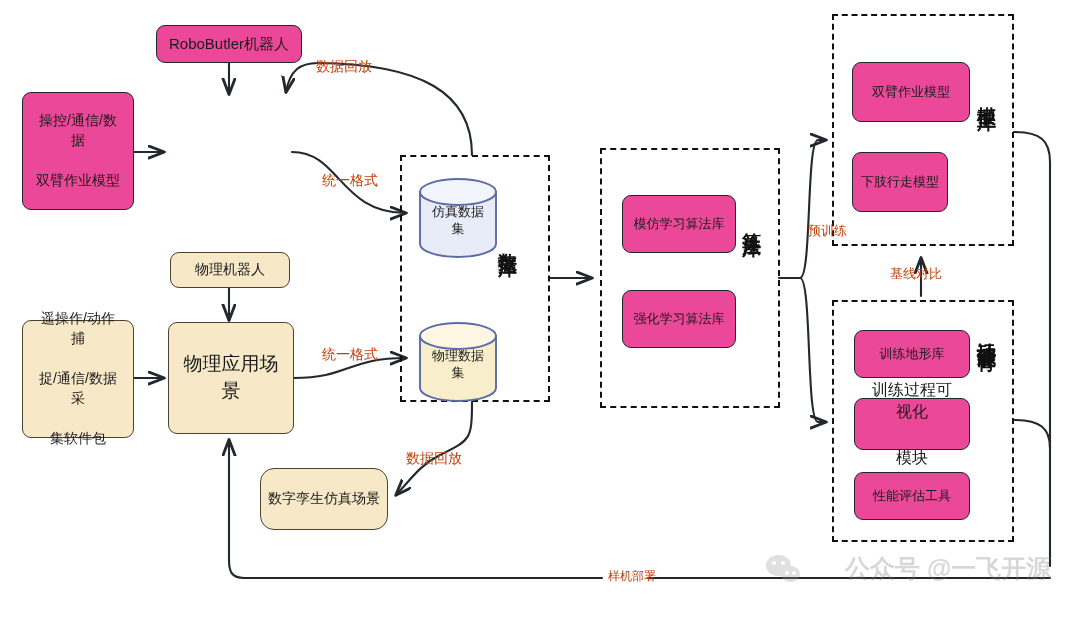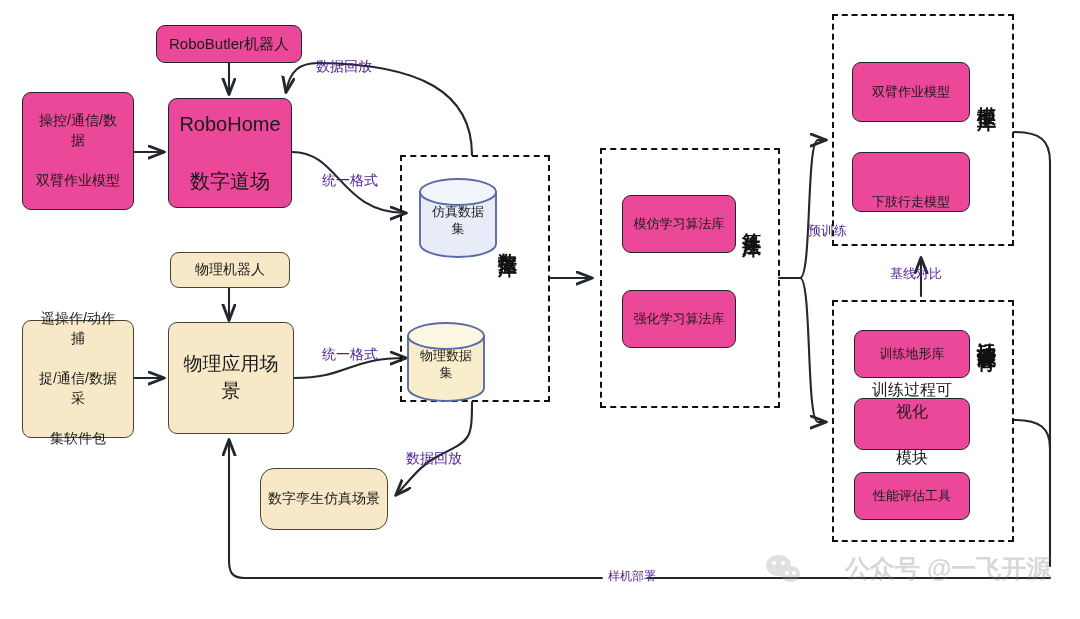--- a/index.html
+++ b/index.html
@@ -15,21 +15,21 @@
   .yellow{background:#f7e9c8;border-color:#4a4330;}
   .node span{display:block;padding:0 6px;}
 
   .grouplabel{position:absolute;font-weight:bold;color:#111;line-height:1.18;
               text-align:center;}
   .vert{writing-mode:vertical-rl;text-orientation:upright;letter-spacing:2px;}
 
   .dashbox{position:absolute;box-sizing:border-box;border:2.2px dashed #111;
            background:transparent;}
 
-  .edgelabel{position:absolute;color:#4c1d95;white-space:nowrap;}
+  .edgelabel{position:absolute;color:#c2410c;white-space:nowrap;}
 
   .cyl{position:absolute;}
   .cyl .lbl{position:absolute;left:0;right:0;text-align:center;color:#1a1a1a;
             line-height:1.3;}
 
   
   .wm{position:absolute;display:flex;align-items:center;gap:9px;
       opacity:.30;color:#7c7c7c;font-weight:bold;pointer-events:none;}
   .wm .chat{position:relative;width:40px;height:28px;}
   .wm .b1,.wm .b2{position:absolute;border-radius:50%;background:#9a9a9a;}
@@ -97,26 +97,20 @@
     <span>RoboButler机器人</span>
   </div>
 
   <div class="node blue" style="left:22px;top:92px;width:112px;height:118px;font-size:14px;">
     <span>
       <span>操控/通信/数据</span><br>
       <span>双臂作业模型</span>
     </span>
   </div>
 
-  <div class="node blue" style="left:168px;top:98px;width:124px;height:110px;font-size:20px;">
-    <span>
-      <span>RoboHome</span><br>
-      <span>数字道场</span>
-    </span>
-  </div>
 
   <div class="node yellow" style="left:170px;top:252px;width:120px;height:36px;font-size:14px;">
     <span>物理机器人</span>
   </div>
 
   <div class="node yellow" style="left:22px;top:320px;width:112px;height:118px;font-size:14px;">
     <span>
       <span>遥操作/动作捕</span><br>
       <span>捉/通信/数据采</span><br>
       <span>集软件包</span>
@@ -135,42 +129,42 @@
     <svg width="80" height="80" viewBox="0 0 80 80">
       <path d="M2,14 L2,66 A38,13 0 0 0 78,66 L78,14 Z" fill="#e8ecf8" stroke="#5b6ba8" stroke-width="1.9"></path>
       <ellipse cx="40" cy="14" rx="38" ry="13" fill="#f2f5fc" stroke="#5b6ba8" stroke-width="1.9"></ellipse>
     </svg>
     <div class="lbl" style="top:26px;font-size:13px;">
       <span>仿真数据</span><br>
       <span>集</span>
     </div>
   </div>
 
-  <div class="cyl" style="left:406px;top:322px;width:80px;height:80px;">
+  <div class="cyl" style="left:418px;top:322px;width:80px;height:80px;">
     <svg width="80" height="80" viewBox="0 0 80 80">
       <path d="M2,14 L2,66 A38,13 0 0 0 78,66 L78,14 Z" fill="#f8eecb" stroke="#5b6ba8" stroke-width="1.9"></path>
       <ellipse cx="40" cy="14" rx="38" ry="13" fill="#fcf6e2" stroke="#5b6ba8" stroke-width="1.9"></ellipse>
     </svg>
     <div class="lbl" style="top:26px;font-size:13px;">
       <span>物理数据</span><br>
       <span>集</span>
     </div>
   </div>
 
   <div class="node blue" style="left:622px;top:195px;width:114px;height:58px;font-size:13px;">
     <span>模仿学习算法库</span>
   </div>
   <div class="node blue" style="left:622px;top:290px;width:114px;height:58px;font-size:13px;">
     <span>强化学习算法库</span>
   </div>
 
   <div class="node blue" style="left:852px;top:62px;width:118px;height:60px;font-size:13px;">
     <span>双臂作业模型</span>
   </div>
-  <div class="node blue" style="left:852px;top:152px;width:118px;height:60px;font-size:13px;align-items:flex-end;">
+  <div class="node blue" style="left:852px;top:152px;width:96px;height:60px;font-size:13px;">
     <span>下肢行走模型</span>
   </div>
 
   <div class="node blue" style="left:854px;top:330px;width:116px;height:48px;font-size:13px;">
     <span>训练地形库</span>
   </div>
   <div class="node blue" style="left:854px;top:398px;width:116px;height:52px;font-size:16px;">
     <span>
       <span>训练过程可视化</span><br>
       <span>模块</span>

